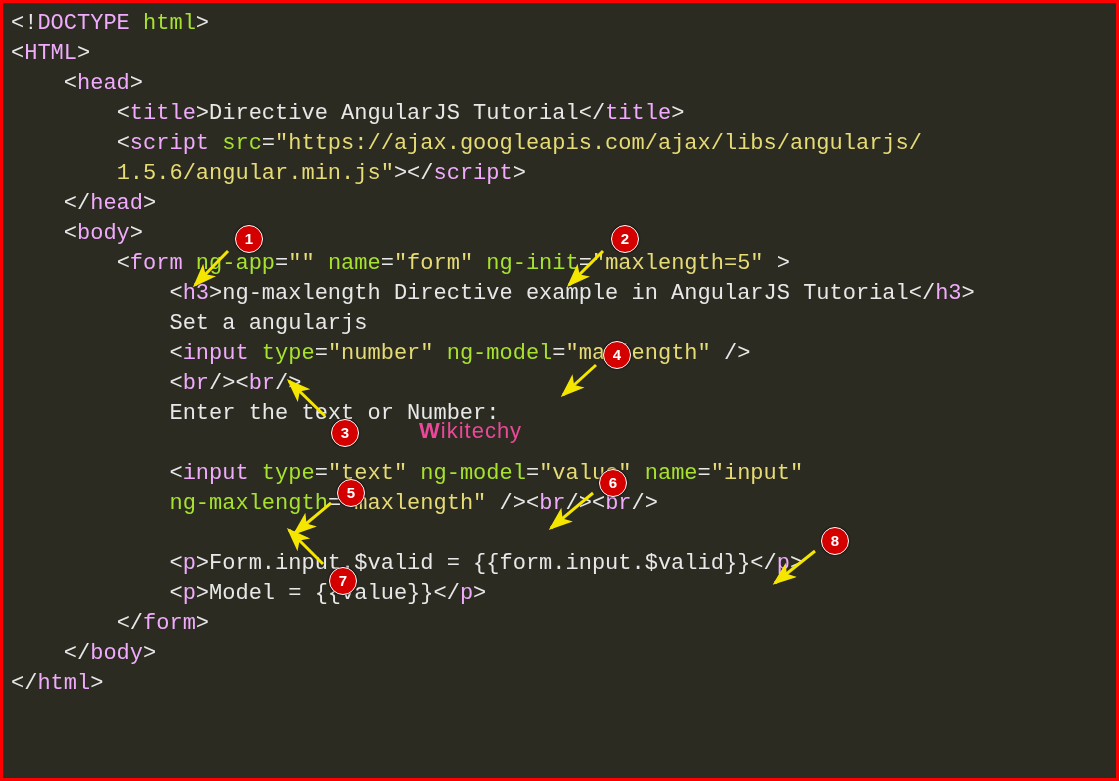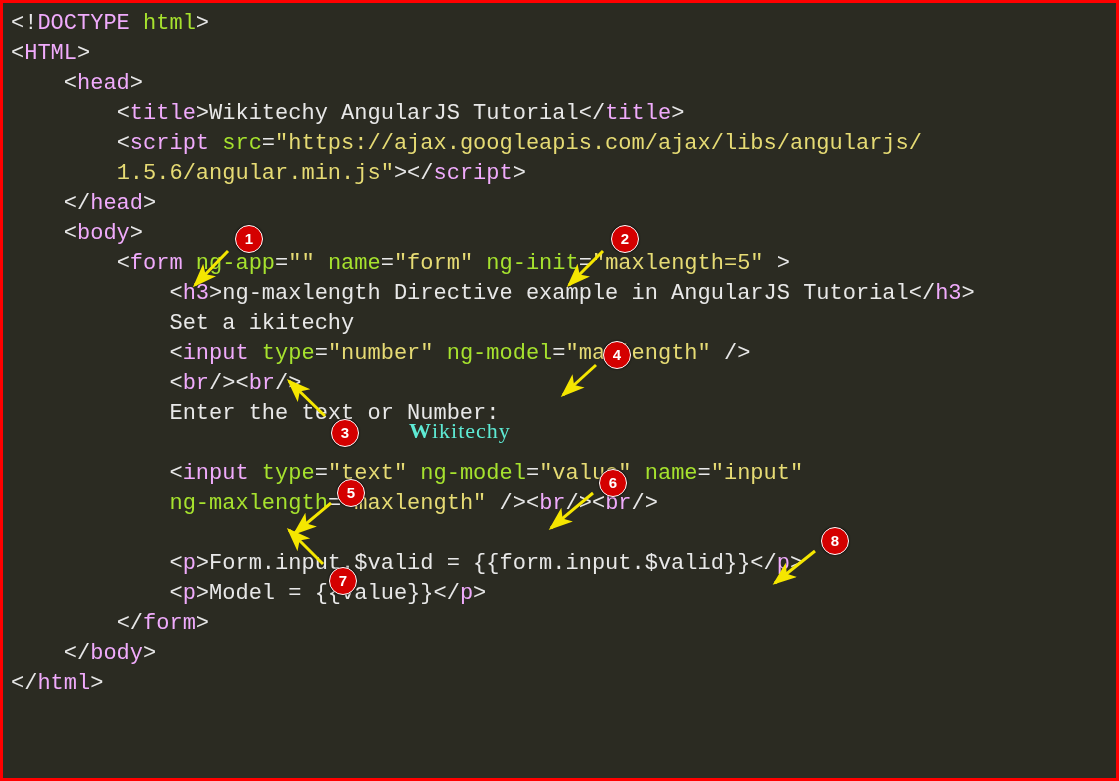--- a/index.html
+++ b/index.html
@@ -26,25 +26,25 @@
     left: 8px;
     white-space: pre;
   }
   .brkt { color: #e8e8e8; }      
   .tag  { color: #f0abfc; }      
   .attr { color: #a6e22e; }      
   .str  { color: #e6db74; }      
   .txt  { color: #e8e8e8; }      
   .watermark {
     position: absolute;
-    left: 406px;
+    left: 416px;
     top: 413px;
-    font-family: Liberation Serif, serif;
+    font-family: Liberation Sans, sans-serif;
     font-size: 22px;
-    color: #5eead4;
+    color: #ec4899;
     letter-spacing: 1px;
     pointer-events: none;
   }
   .watermark .w1 { font-weight: bold; }
   .badge {
     position: absolute;
     width: 26px;
     height: 26px;
     border-radius: 50%;
     background: #d40000;
@@ -64,28 +64,28 @@
   }
 </style>
 </head>
 <body>
 
 <div class="frame">
 
   <div class="code" id="code-block"><span class="brkt">&lt;!</span><span class="tag">DOCTYPE</span><span class="txt"> </span><span class="attr">html</span><span class="brkt">&gt;</span>
 <span class="brkt">&lt;</span><span class="tag">HTML</span><span class="brkt">&gt;</span>
 <span class="txt">    </span><span class="brkt">&lt;</span><span class="tag">head</span><span class="brkt">&gt;</span>
-<span class="txt">        </span><span class="brkt">&lt;</span><span class="tag">title</span><span class="brkt">&gt;</span><span class="txt">Wikitechy AngularJS Tutorial</span><span class="brkt">&lt;/</span><span class="tag">title</span><span class="brkt">&gt;</span>
+<span class="txt">        </span><span class="brkt">&lt;</span><span class="tag">title</span><span class="brkt">&gt;</span><span class="txt">Directive AngularJS Tutorial</span><span class="brkt">&lt;/</span><span class="tag">title</span><span class="brkt">&gt;</span>
 <span class="txt">        </span><span class="brkt">&lt;</span><span class="tag">script</span><span class="txt"> </span><span class="attr">src</span><span class="brkt">=</span><span class="str">"https://ajax.googleapis.com/ajax/libs/angularjs/</span>
 <span class="txt">        </span><span class="str">1.5.6/angular.min.js"</span><span class="brkt">&gt;&lt;/</span><span class="tag">script</span><span class="brkt">&gt;</span>
 <span class="txt">    </span><span class="brkt">&lt;/</span><span class="tag">head</span><span class="brkt">&gt;</span>
 <span class="txt">    </span><span class="brkt">&lt;</span><span class="tag">body</span><span class="brkt">&gt;</span>
 <span class="txt">        </span><span class="brkt">&lt;</span><span class="tag">form</span><span class="txt"> </span><span class="attr">ng-app</span><span class="brkt">=</span><span class="str">""</span><span class="txt"> </span><span class="attr">name</span><span class="brkt">=</span><span class="str">"form"</span><span class="txt"> </span><span class="attr">ng-init</span><span class="brkt">=</span><span class="str">"maxlength=5"</span><span class="txt"> </span><span class="brkt">&gt;</span>
 <span class="txt">            </span><span class="brkt">&lt;</span><span class="tag">h3</span><span class="brkt">&gt;</span><span class="txt">ng-maxlength Directive example in AngularJS Tutorial</span><span class="brkt">&lt;/</span><span class="tag">h3</span><span class="brkt">&gt;</span>
-<span class="txt">            Set a ikitechy</span>
+<span class="txt">            Set a angularjs</span>
 <span class="txt">            </span><span class="brkt">&lt;</span><span class="tag">input</span><span class="txt"> </span><span class="attr">type</span><span class="brkt">=</span><span class="str">"number"</span><span class="txt"> </span><span class="attr">ng-model</span><span class="brkt">=</span><span class="str">"maxlength"</span><span class="txt"> </span><span class="brkt">/&gt;</span>
 <span class="txt">            </span><span class="brkt">&lt;</span><span class="tag">br</span><span class="brkt">/&gt;&lt;</span><span class="tag">br</span><span class="brkt">/&gt;</span>
 <span class="txt">            Enter the text or Number:</span>
 <span class="txt">             </span>
 <span class="txt">            </span><span class="brkt">&lt;</span><span class="tag">input</span><span class="txt"> </span><span class="attr">type</span><span class="brkt">=</span><span class="str">"text"</span><span class="txt"> </span><span class="attr">ng-model</span><span class="brkt">=</span><span class="str">"value"</span><span class="txt"> </span><span class="attr">name</span><span class="brkt">=</span><span class="str">"input"</span><span class="txt"> </span>
 <span class="txt">            </span><span class="attr">ng-maxlength</span><span class="brkt">=</span><span class="str">"maxlength"</span><span class="txt"> </span><span class="brkt">/&gt;&lt;</span><span class="tag">br</span><span class="brkt">/&gt;&lt;</span><span class="tag">br</span><span class="brkt">/&gt;</span>
 <span class="txt">             </span>
 <span class="txt">            </span><span class="brkt">&lt;</span><span class="tag">p</span><span class="brkt">&gt;</span><span class="txt">Form.input.$valid = {{form.input.$valid}}</span><span class="brkt">&lt;/</span><span class="tag">p</span><span class="brkt">&gt;</span>
 <span class="txt">            </span><span class="brkt">&lt;</span><span class="tag">p</span><span class="brkt">&gt;</span><span class="txt">Model = {{value}}</span><span class="brkt">&lt;/</span><span class="tag">p</span><span class="brkt">&gt;</span>
 <span class="txt">        </span><span class="brkt">&lt;/</span><span class="tag">form</span><span class="brkt">&gt;</span>

